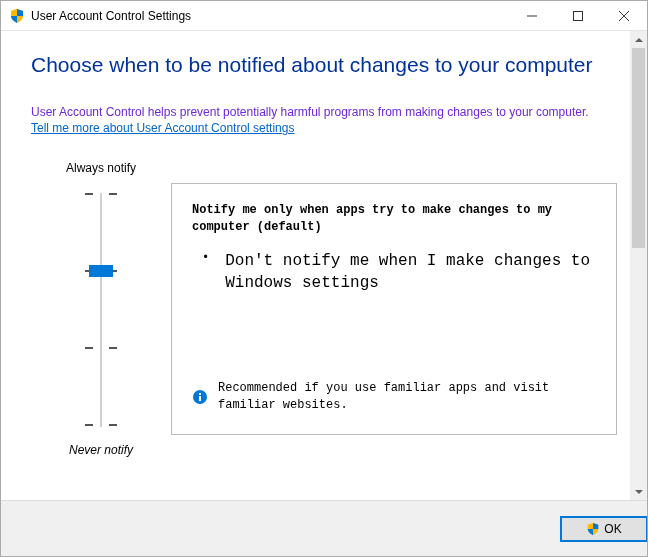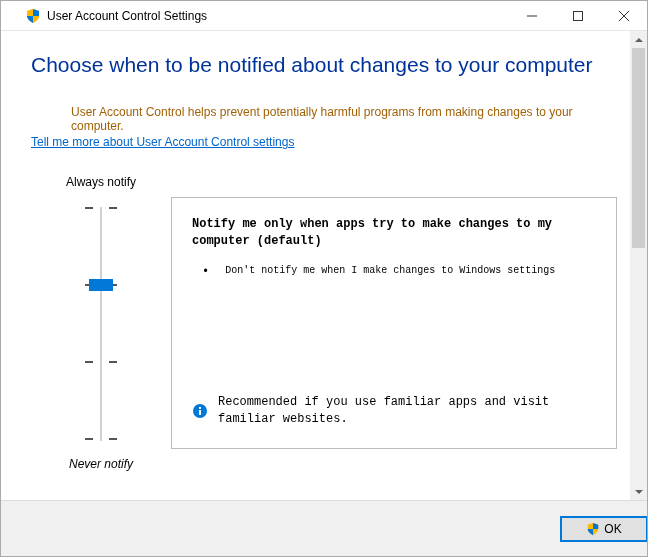--- a/index.html
+++ b/index.html
@@ -10,21 +10,21 @@
   color: #000;
   width: 648px;
   height: 557px;
   overflow: hidden;
   border: 1px solid #aaa;
 }
 .titlebar {
   height: 30px;
   display: flex;
   align-items: center;
-  padding-left: 24px;
+  padding-left: 8px;
   background: #fff;
   border-bottom: 1px solid #e5e5e5;
 }
 .titlebar-icon { width: 16px; height: 16px; margin-right: 6px; }
 .titlebar-title { font-size: 12px; color: #000; flex: 1; }
 .win-controls { display: flex; height: 100%; }
 .win-btn {
   width: 46px;
   height: 30px;
   display: flex;
@@ -72,23 +72,22 @@
   overflow: hidden;
 }
 .main-heading {
   color: #003399;
   font-size: 21px;
   font-weight: 400;
   margin-bottom: 28px;
 }
 .description {
   font-size: 12px;
-  color: #a16207;
+  color: #6d28d9;
   margin-bottom: 2px;
-  margin-left: 40px;
 }
 .link {
   color: #0066cc;
   text-decoration: underline;
   font-size: 12px;
   cursor: pointer;
 }
 .slider-area {
   margin-top: 26px;
   display: flex;
@@ -146,21 +145,21 @@
 }
 .info-title {
   font-weight: 600;
   font-size: 12px;
   margin-bottom: 14px;
   line-height: 1.4;
 }
 .info-bullets { list-style: none; }
 .info-bullets li {
   display: flex;
-  font-size: 10px;
+  font-size: 16px;
   line-height: 1.4;
   margin-bottom: 0;
 }
 .info-bullets li::before {
   content: "•";
   margin: 0 16px 0 10px;
   font-size: 12px;
 }
 .info-recommend {
   margin-top: auto;

